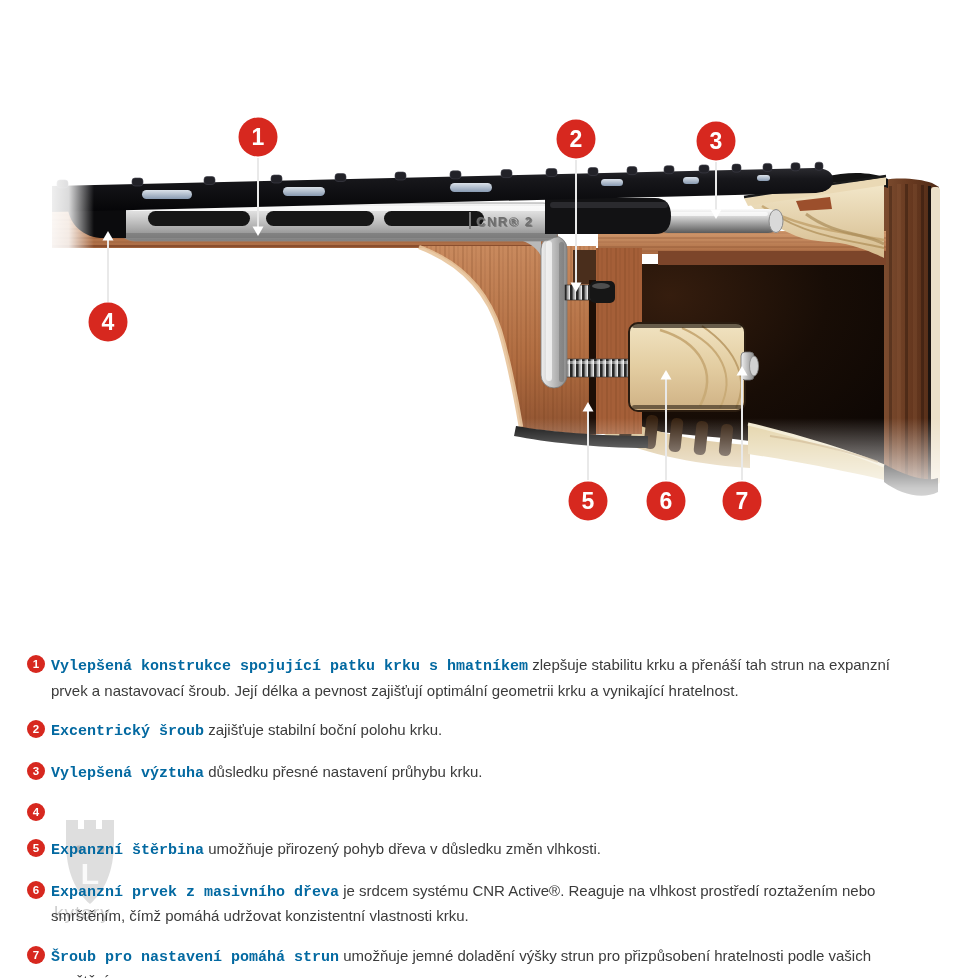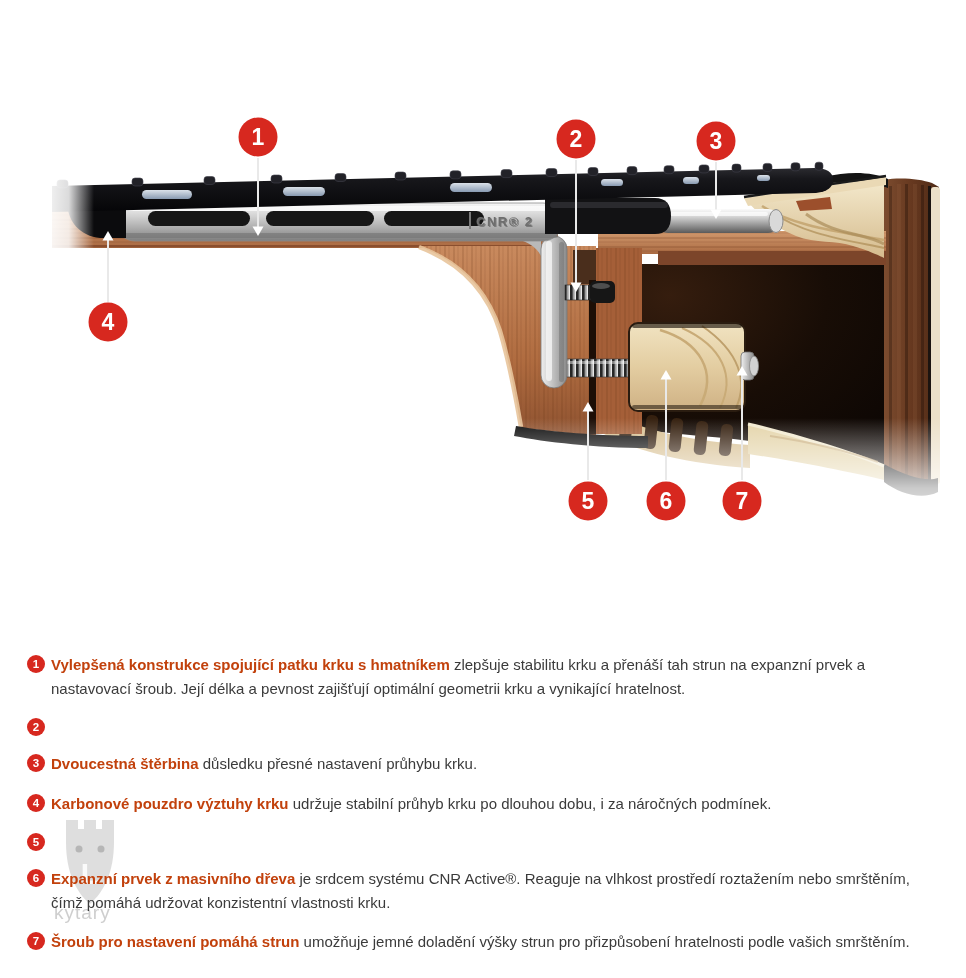--- a/index.html
+++ b/index.html
@@ -12,21 +12,21 @@
              display:flex;flex-direction:column;align-items:flex-start;}
   .watermark .wm-text{font-size:19px;font-weight:normal;letter-spacing:1px;
              color:rgba(165,165,165,.55);margin-left:2px;margin-top:-14px;}
   
   .legend{position:absolute;left:27px;top:653px;width:915px;z-index:1;}
   .legend-row{display:flex;align-items:flex-start;gap:6px;margin-bottom:16px;}
   .badge{flex:0 0 auto;width:18px;height:18px;border-radius:50%;
          background:#d7281f;color:#fff;font-size:11.5px;font-weight:bold;
          display:flex;align-items:center;justify-content:center;margin-top:2px;}
   .legend-text{margin:0;font-size:15px;line-height:23.5px;color:#3b3b3b;max-width:872px;}
-  .legend-text b{font-weight:700;color:#c2410c;}
+  .legend-text b{font-weight:700;color:#0369a1;font-family:Liberation Mono, monospace;}
   .callout-num{font-size:23px;font-weight:bold;fill:#fff;text-anchor:middle;}
   .emboss{font-size:13px;font-weight:bold;letter-spacing:1.5px;fill:#6e6e6e;}
 </style>
 </head>
 <body>
 
 <div class="stage">
 
 <svg class="diagram" width="966" height="640" viewBox="0 0 966 640">
   <defs>
@@ -347,34 +347,35 @@
 
 <div class="legend">
 
   <div class="legend-row">
     <span class="badge">1</span>
     <p class="legend-text"><b>Vylepšená konstrukce spojující patku krku s hmatníkem</b><span> zlepšuje stabilitu krku a přenáší tah strun na expanzní prvek a nastavovací šroub. Její délka a pevnost zajišťují optimální geometrii krku a vynikající hratelnost.</span></p>
   </div>
 
   <div class="legend-row">
     <span class="badge">2</span>
+    <p class="legend-text"><b>Excentrický šroub</b><span> zajišťuje stabilní boční polohu krku.</span></p>
   </div>
 
   <div class="legend-row">
     <span class="badge">3</span>
-    <p class="legend-text"><b>Dvoucestná štěrbina</b><span> důsledku přesné nastavení průhybu krku.</span></p>
+    <p class="legend-text"><b>Vylepšená výztuha</b><span> důsledku přesné nastavení průhybu krku.</span></p>
   </div>
 
   <div class="legend-row">
     <span class="badge">4</span>
-    <p class="legend-text"><b>Karbonové pouzdro výztuhy krku</b><span> udržuje stabilní průhyb krku po dlouhou dobu, i za náročných podmínek.</span></p>
   </div>
 
   <div class="legend-row">
     <span class="badge">5</span>
+    <p class="legend-text"><b>Expanzní štěrbina</b><span> umožňuje přirozený pohyb dřeva v důsledku změn vlhkosti.</span></p>
   </div>
 
   <div class="legend-row">
     <span class="badge">6</span>
     <p class="legend-text"><b>Expanzní prvek z masivního dřeva</b><span> je srdcem systému CNR Active®. Reaguje na vlhkost prostředí roztažením nebo smrštěním, čímž pomáhá udržovat konzistentní vlastnosti krku.</span></p>
   </div>
 
   <div class="legend-row">
     <span class="badge">7</span>
     <p class="legend-text"><b>Šroub pro nastavení pomáhá strun</b><span> umožňuje jemné doladění výšky strun pro přizpůsobení hratelnosti podle vašich smrštěním.</span></p>

